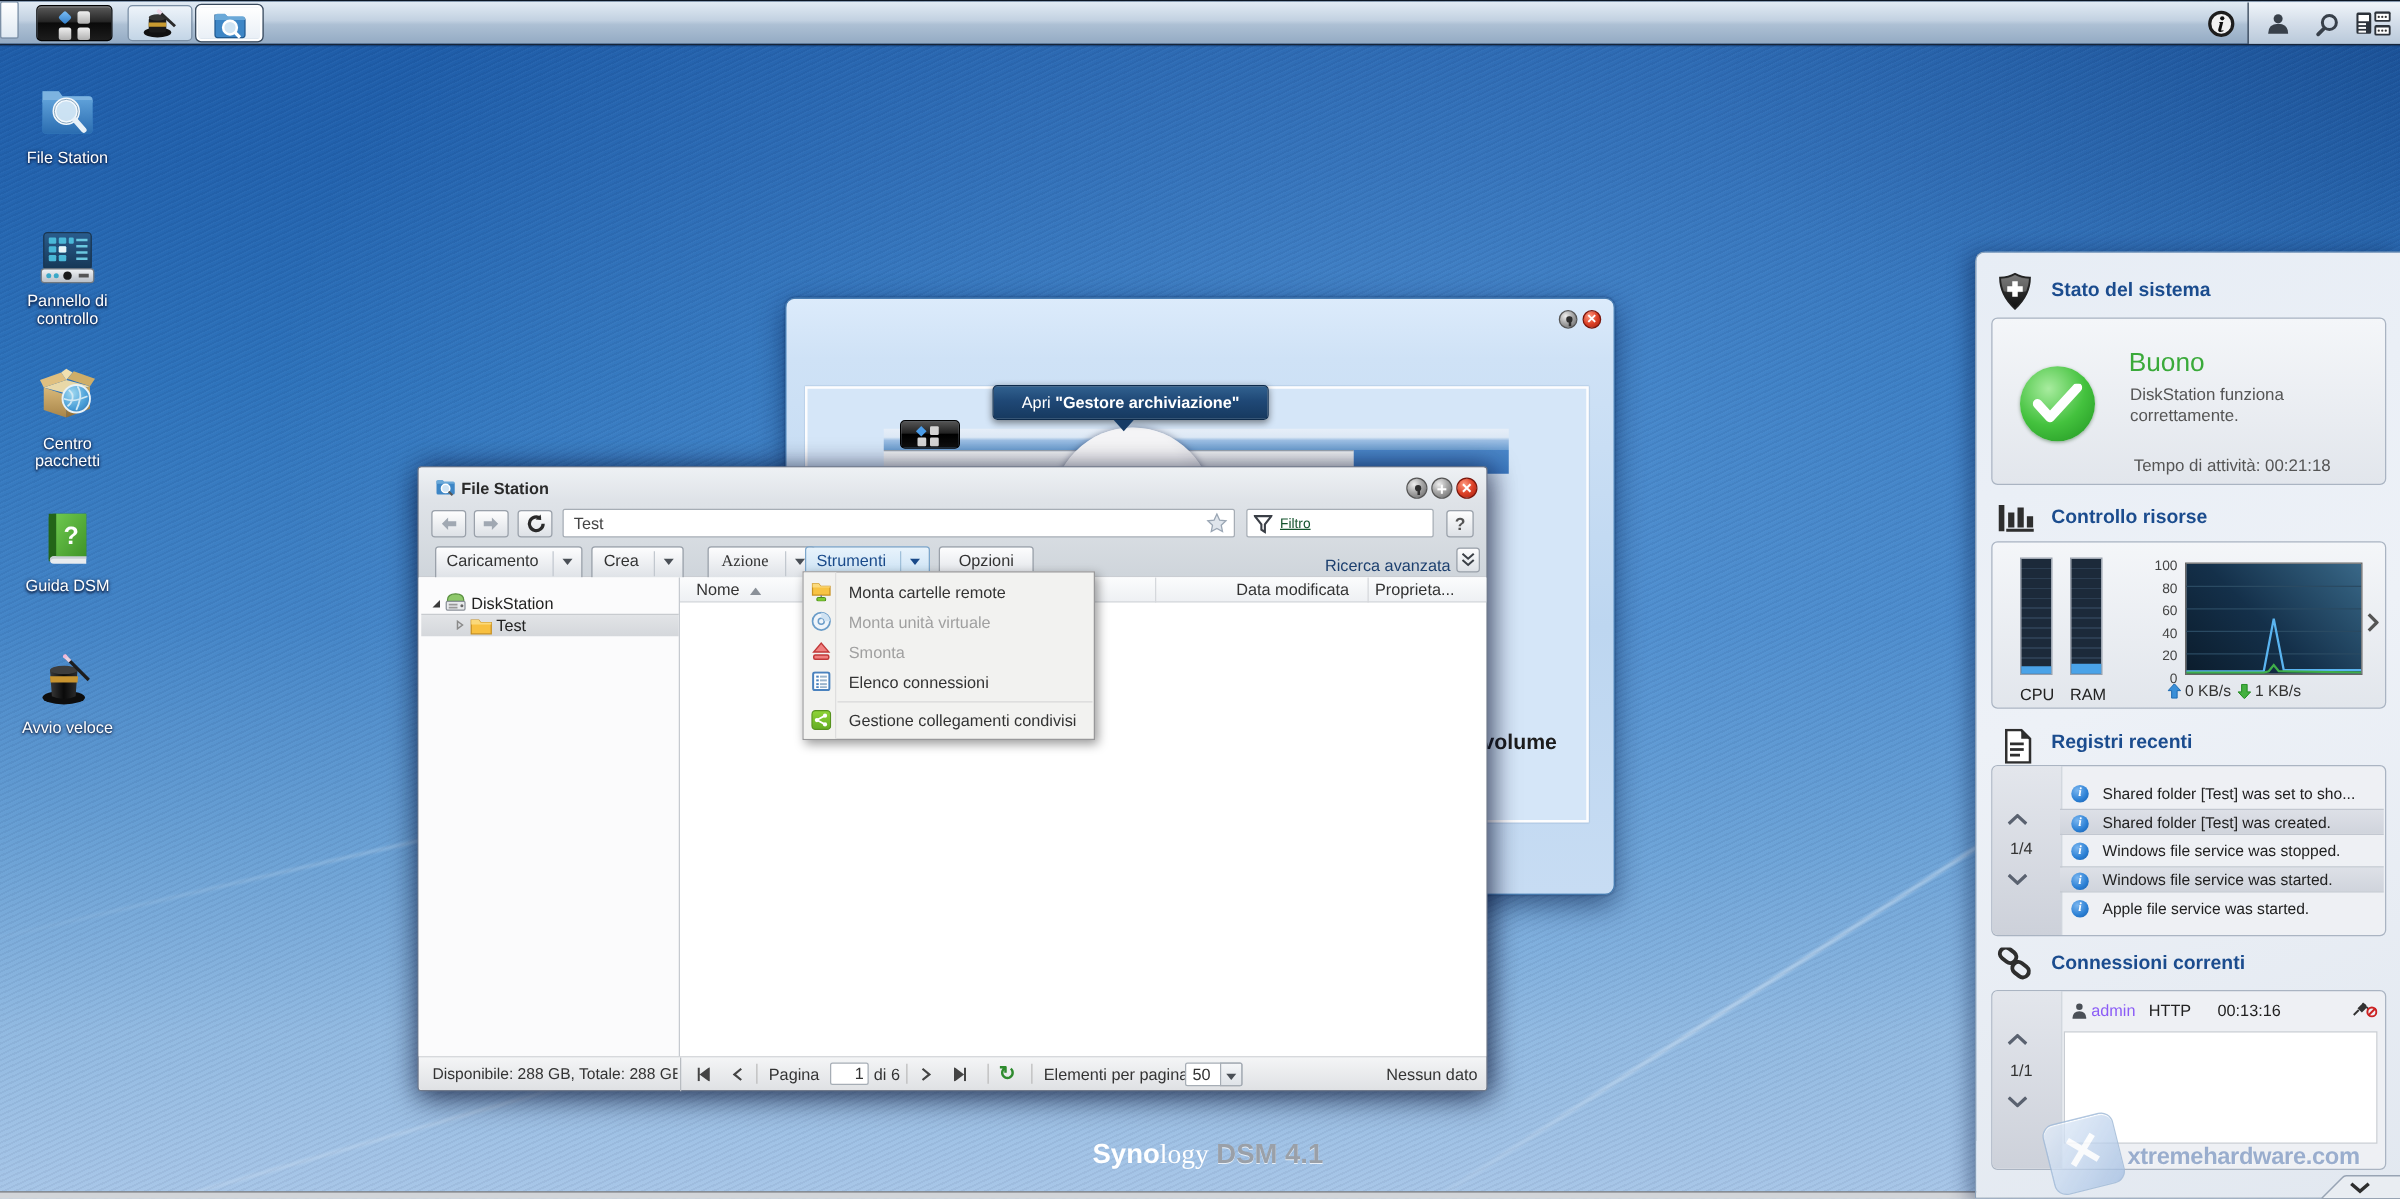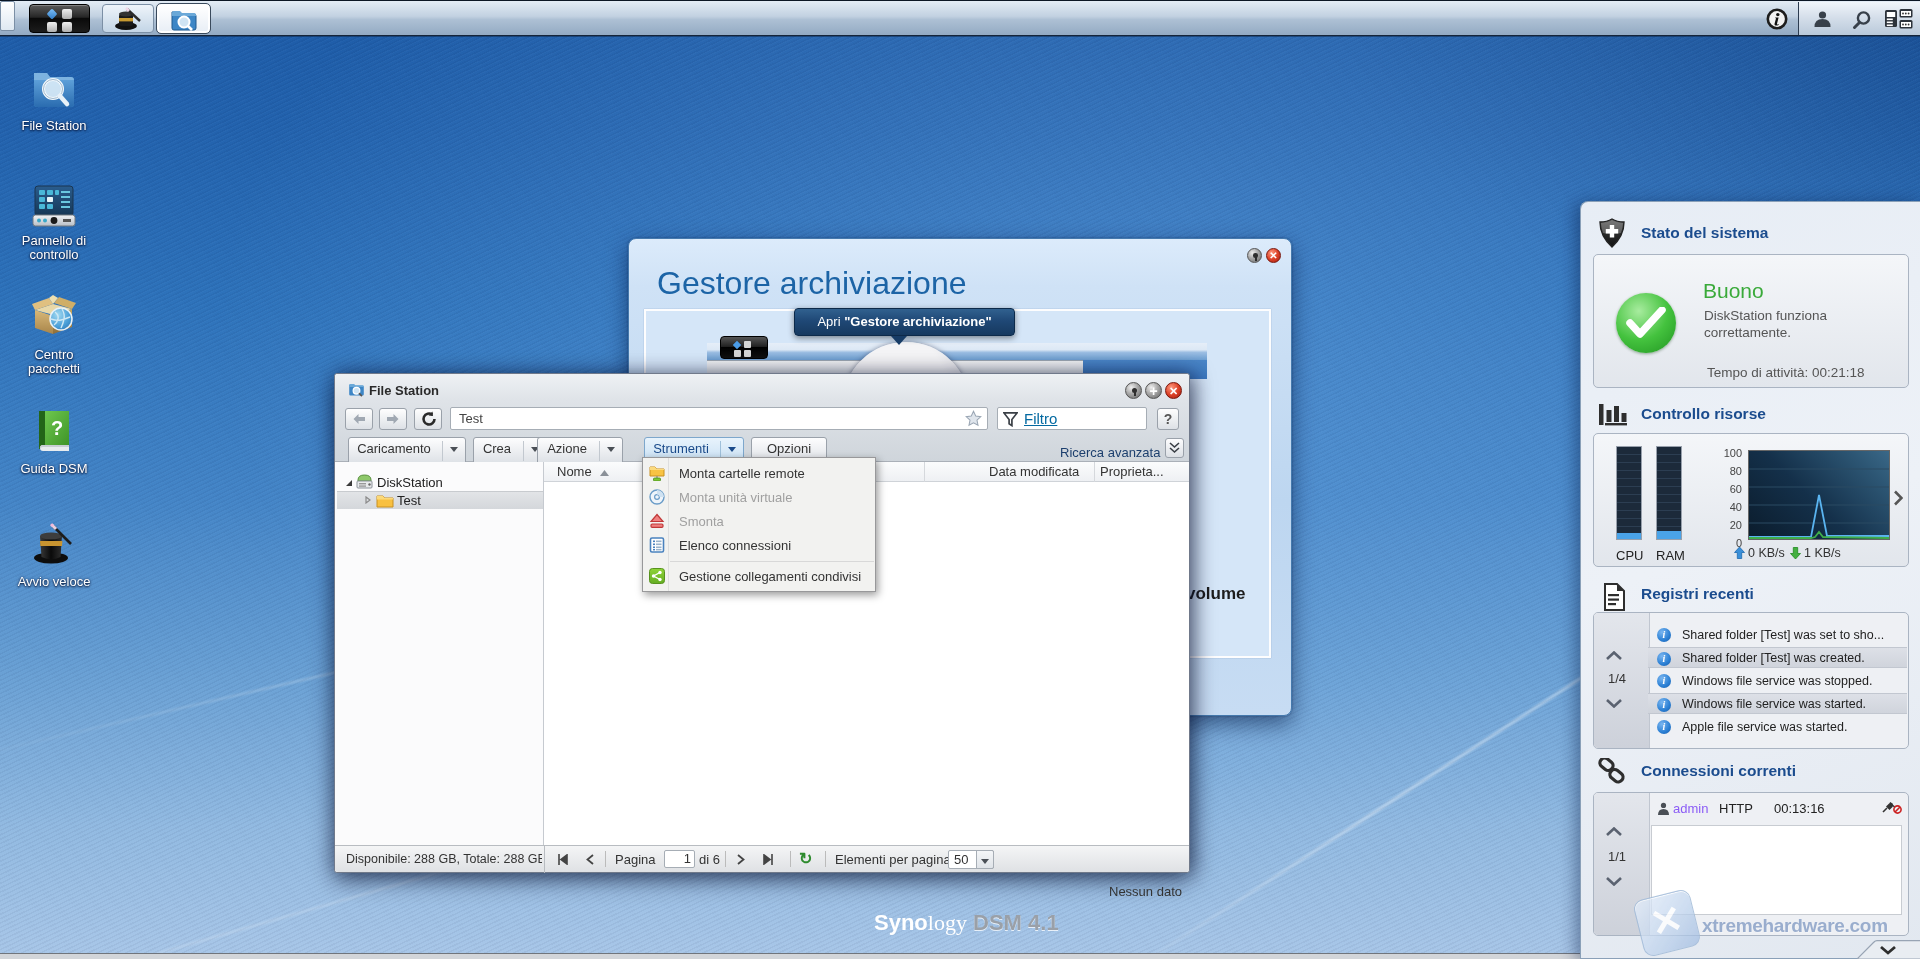--- a/index.html
+++ b/index.html
@@ -207,21 +207,20 @@
     <path d="M9 19 h22.4 l-.4 5 h-21.6 z" fill="#c89430"></path>
     <ellipse cx="20" cy="14" rx="11" ry="3.4" fill="#3d3d3d"></ellipse>
     <line x1="22" y1="4" x2="40" y2="22" stroke="#1d1d1d" stroke-width="2.6"></line>
     <line x1="20.5" y1="2.5" x2="25" y2="7" stroke="#e8d0e0" stroke-width="3"></line>
     <circle cx="21" cy="3" r="1.6" fill="#f2b8d8"></circle>
   </svg>
   <div class="dlabel" style="top:53px;">Avvio veloce</div>
 </div>
 
 <div id="gestore">
-  <div id="gtitle">Gestore archiviazione</div>
   <div class="winbtn fsbtn" style="left:618px; top:9px; width:15px; height:15px;">
       <div style="position:absolute;left:5px;top:4px;width:4.5px;height:4.5px;border-radius:50%;background:#2e2e2e;"></div>
       <div style="position:absolute;left:7px;top:8px;width:1.5px;height:3.5px;background:#2e2e2e;"></div>
     </div>
   <div class="winbtn fsbtnred" style="left:637px; top:9px; width:15px; height:15px;">
       <div style="position:absolute;left:0;top:0;right:0;bottom:1px;color:#fff;font-size:10px;font-weight:bold;text-align:center;line-height:14px;">✕</div>
     </div>
   <div id="gpanel">
     <div style="position:absolute; left:61px; top:32px; width:500px; height:17px; background:linear-gradient(180deg,#e6eef8 0%,#dce8f5 40%,#9cbee3 55%,#6d9fd2 100%);"></div>
     <div style="position:absolute; left:61px; top:49px; width:376px; height:19px; background:linear-gradient(180deg,#f2f4f6,#dde1e6); border-top:1px solid #9aa4b0;"></div>
@@ -275,34 +274,34 @@
         </svg>
       </div>
     <div id="fsaddr">Test</div>
     <svg width="17" height="17" viewBox="0 0 20 20" style="position:absolute; left:630px; top:36px;">
       <path d="M10 1.5 l2.6 5.6 l6 .7 l-4.5 4.2 l1.2 6 l-5.3 -3 l-5.3 3 l1.2 -6 l-4.5 -4.2 l6 -.7 z" fill="#dfe5ec" stroke="#9aa6b4" stroke-width="1.2"></path>
     </svg>
     <div id="fsfiltro">
       <svg width="15" height="15" viewBox="0 0 16 16" style="position:absolute; left:5px; top:4px;">
         <path d="M1 1 h14 l-5.5 7 v6.5 l-3 -2 v-4.5 z" fill="none" stroke="#3a3f46" stroke-width="1.8"></path>
       </svg>
-      <span style="position:absolute; left:26px; color:#0369a1; font-size:15px; line-height:22px;text-decoration:underline;">Filtro</span>
+      <span style="position:absolute; left:26px; color:#14532d; font-size:11px; line-height:22px;text-decoration:underline;">Filtro</span>
     </div>
     <div class="tb1btn" style="left:822px; width:22px; font-size:14px; font-weight:bold; color:#555; text-align:center; line-height:20px;">?</div>
     <div class="tb2btn" style="left:13px; width:118px;">
         <span style="position:absolute;left:0;right:26px;">Caricamento</span>
         <i class="bsep"></i>
         <i class="barr"></i>
       </div>
     <div class="tb2btn" style="left:138px; width:74px;">
         <span style="position:absolute;left:0;right:26px;">Crea</span>
         <i class="bsep"></i>
         <i class="barr"></i>
       </div>
-    <div class="tb2btn" style="left:202px; width:86px;">
+    <div class="tb2btn" style="left:231px; width:86px;font-family:Liberation Serif, serif;">
         <span style="position:absolute;left:0;right:26px;">Azione</span>
         <i class="bsep"></i>
         <i class="barr"></i>
       </div>
     <div class="tb2btn" style="left:309px; width:100px; background:linear-gradient(180deg,#e8f3fc,#c6dff3); border:1px solid #7da7cc; color:#1a4a8a;">
         <span style="position:absolute;left:0;right:26px;">Strumenti</span>
         <i class="bsep" style="background:#9fc0da;"></i>
         <i class="barr" style="border-top-color:#1a4a8a;"></i>
       </div>
     <div class="tb2btn" style="left:416px; width:76px;">Opzioni</div>
@@ -368,21 +367,21 @@
         <path d="M9 0 v11 M1 1 l6 4.5 l-6 4.5 z" fill="#444" stroke="#444" stroke-width="1.6"></path>
       </svg>
     <div style="position:absolute; left:455px; top:5px; width:1px; height:16px; background:#bbb;"></div>
     <div style="position:absolute; left:464px; top:3px; font-size:16px; font-weight:bold; color:#2e8b2e;">↻</div>
     <div style="position:absolute; left:490px; top:5px; width:1px; height:16px; background:#bbb;"></div>
     <div style="position:absolute; left:500px; top:6px;">Elementi per pagina</div>
     <div style="position:absolute; left:613px; top:4px; width:46px; height:19px; background:#fff; border:1px solid #a6adb5; border-radius:2px; line-height:17px; padding-left:5px;">50</div>
     <div style="position:absolute; left:641px; top:4px; width:18px; height:19px; background:linear-gradient(180deg,#f4f6f8,#dfe3e8); border:1px solid #a6adb5; border-radius:0 2px 2px 0;">
         <i class="barr" style="right:4px; top:8px;"></i>
       </div>
-    <div style="position:absolute; right:7px; top:6px;margin-top:32px;">Nessun dato</div>
+    <div style="position:absolute; right:7px; top:6px;">Nessun dato</div>
   </div>
 </div>
 
 <div id="menu">
   <div id="menugut"></div>
   <svg class="micon" style="top:7px;" viewBox="0 0 16 16">
     <path d="M1 2 h5 l1.5 2 h7.5 v7 h-14 z" fill="#f8c343" stroke="#c89020" stroke-width="1"></path>
     <path d="M1 5 h14 v-1 h-7.5 l-1.5 -2 h-5 z" fill="#fbda7d"></path>
     <line x1="8" y1="11" x2="8" y2="13" stroke="#888" stroke-width="1.2"></line>
     <rect x="4.5" y="13" width="7" height="3" rx="1" fill="#7ec832" stroke="#4a8a1a" stroke-width=".8"></rect>

